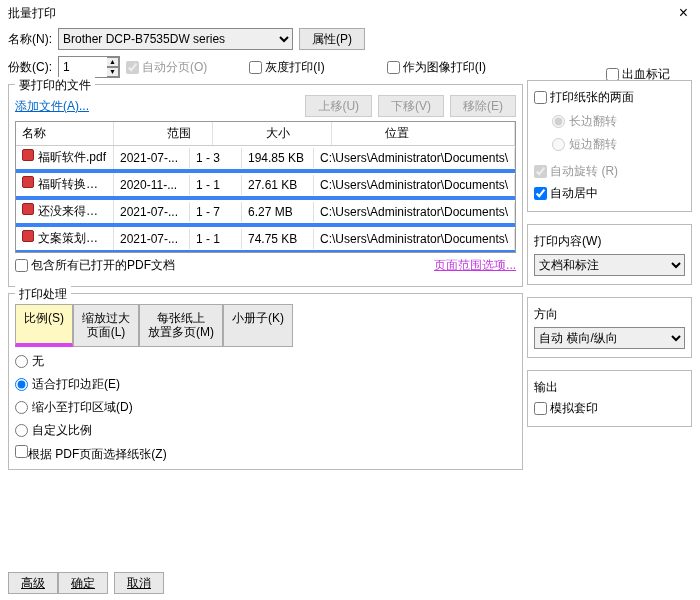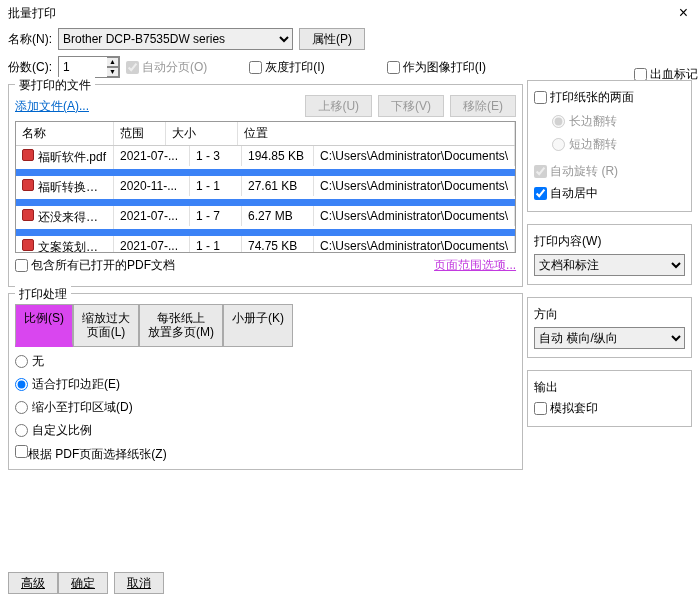--- a/index.html
+++ b/index.html
@@ -67,46 +67,47 @@
 }
 .file-toolbar { display: flex; gap: 6px; margin-bottom: 4px; }
 .file-toolbar .spacer { flex: 1; }
 .filelist {
   border: 1px solid #999; height: 132px; overflow: hidden;
   font-size: 12px;
 }
 .filelist-header {
   display: flex; background: #fff; border-bottom: 1px solid #ccc;
   font-weight: normal;
+  gap: 47px;
 }
 .fh-cell, .fr-cell {
   padding: 3px 6px; border-right: 1px solid #e0e0e0;
   white-space: nowrap; overflow: hidden; text-overflow: ellipsis;
 }
 .c-name { width: 98px; }
 .c-date { width: 76px; }
 .c-range { width: 52px; }
 .c-size { width: 72px; }
 .c-loc { flex: 1; }
 .filelist-body { overflow-y: auto; height: 108px; }
-.file-row { display: flex; align-items: flex-start; border-bottom: 7px solid #3b82f6; }
+.file-row { display: flex; align-items: center; border-bottom: 4px solid #3b82f6; }
 .file-row:last-child { color:#777; }
 .pdf-icon {
   display: inline-block; width: 12px; height: 12px;
   background: #d83b3b; border: 1px solid #9a1f1f; margin-right: 4px;
   border-radius: 2px;
 }
 .under-filelist { display: flex; justify-content: space-between; align-items: center; margin: 4px 0 6px; }
 .tabs { display: flex; gap: 0; margin-bottom: 6px; }
 .tab {
   background: #e9e9e9; border: 1px solid #aaa;
   padding: 6px 8px; font-size: 12px; cursor: default;
   text-align: center; line-height: 1.2;
 }
-.tab.active { background: #d946ef; border-bottom: 4px solid #d946ef; }
+.tab.active { background: #fef9c3; border-bottom: 4px solid #d946ef; }
 .radio-row { display: flex; align-items: center; gap: 4px; margin: 6px 0; cursor: default; }
 .radio-row input { margin: 0; }
 .right-select { width: 100%; height: 22px; font-size: 12px; border: 1px solid #888; }
 .indent { margin-left: 18px; }
 .radio-row.disabled, .indent.disabled, .disabled { color: #999; }
 .footer {
   position: absolute; bottom: 6px; left: 8px; right: 16px;
   display: flex; justify-content: flex-start; text-decoration: underline;
 }
 .footer .right-btns { display: flex; gap: 6px; }
@@ -148,21 +149,21 @@
         <input type="checkbox" style="">
           <span>灰度打印(I)</span>
       </label>
       <span style="width:50px"></span>
       <label class="checkbox">
         <input type="checkbox" style="">
           <span>作为图像打印(I)</span>
       </label>
     </div>
 
-    <div style="position:absolute; right:2px; top:66px;">
+    <div style="position:absolute; right:30px; top:66px;">
       <label class="checkbox">
         <input type="checkbox" style="">
           <span>出血标记</span>
       </label>
     </div>
 
     <div class="fieldset" style="padding-top:10px;">
       <span class="fieldset-title">要打印的文件</span>
 
       <div class="file-toolbar">

